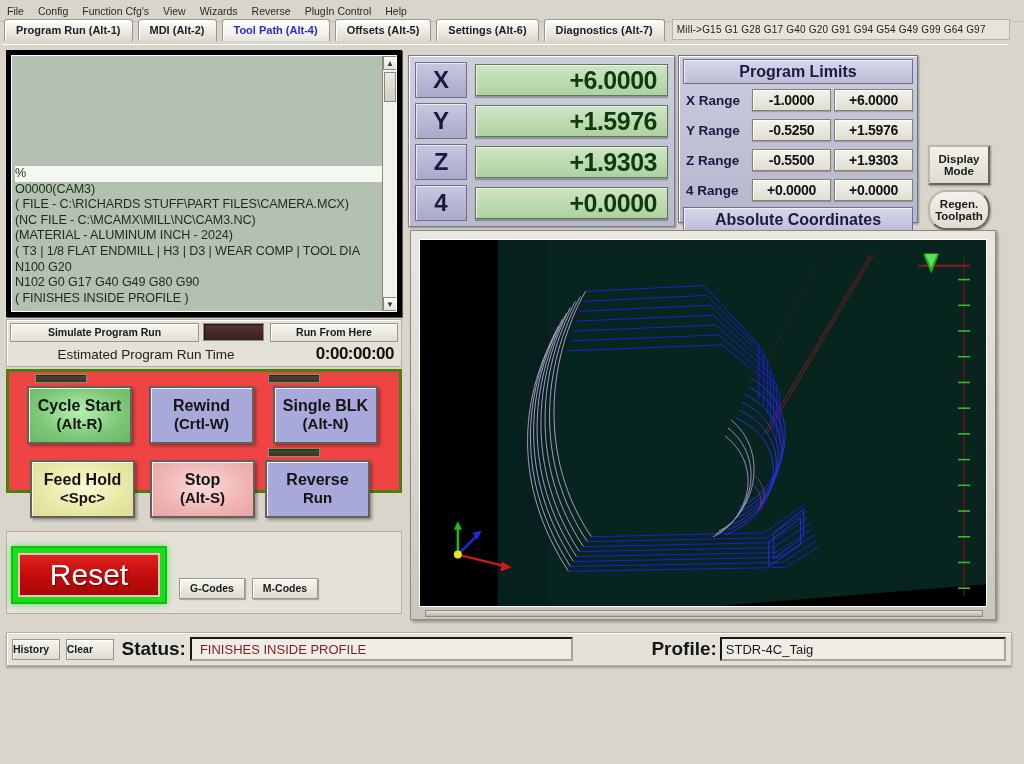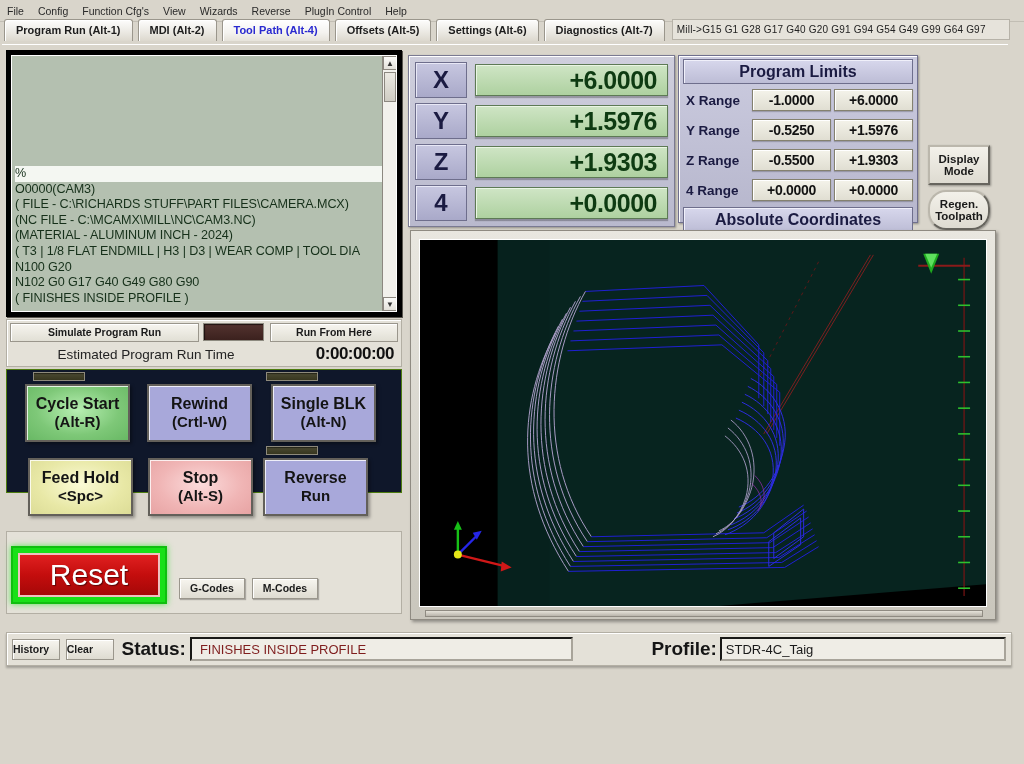--- a/index.html
+++ b/index.html
@@ -189,21 +189,21 @@
     padding-right: 4px;
   }
   .runtime-value {
     width: 112px; text-align: right; font-size: 17px; font-weight: bold; color: #111;
     letter-spacing: -0.5px; padding-right: 4px;
   }
 
   
   .ctrlpanel {
     position: absolute; left: 6px; top: 369px; width: 396px; height: 124px;
-    background: #0f172a; border: 1px solid #4d7c0f;
+    background: #ef4444; border: 3px solid #4d7c0f;
   }
   .led {
     position: absolute; width: 52px; height: 9px;
     background: linear-gradient(180deg,#4b4a33,#37361f);
     border: 1px solid #8e8a7c; box-shadow: inset 0 1px 1px rgba(0,0,0,.5);
   }
   .bigbtn {
     position: absolute; width: 105px; height: 58px;
     border: 2px solid #63605a;
     box-shadow: inset 1px 1px 0 rgba(255,255,255,.8), 2px 2px 3px rgba(0,0,0,.35);

